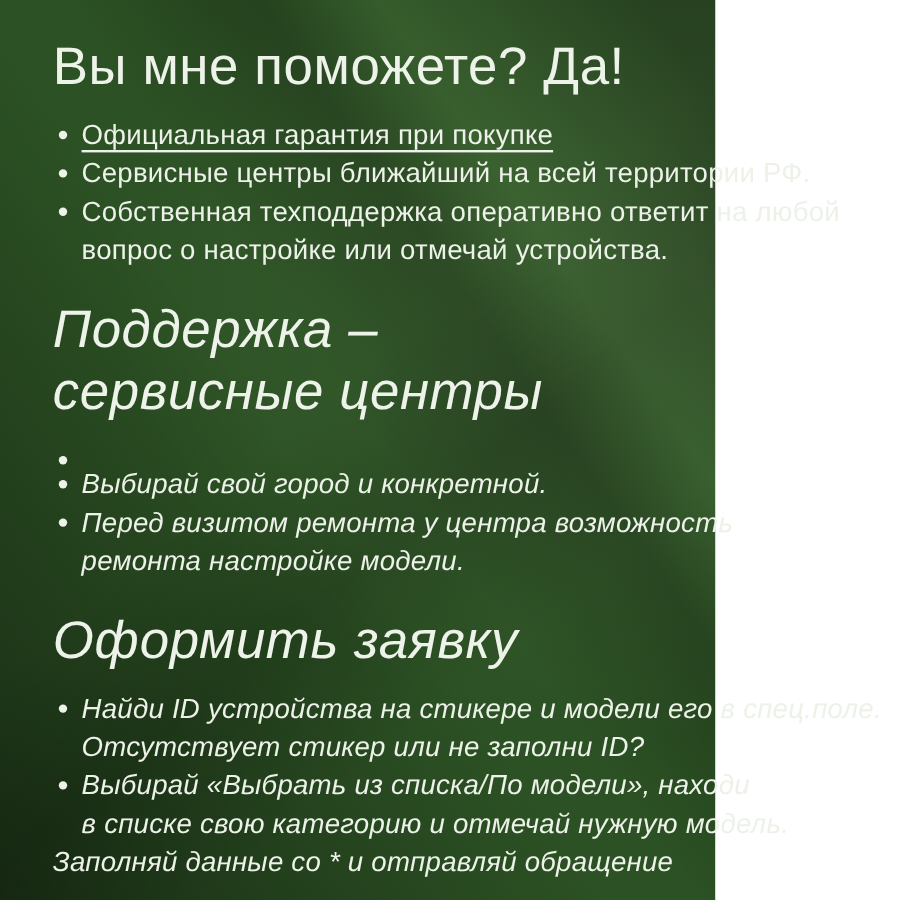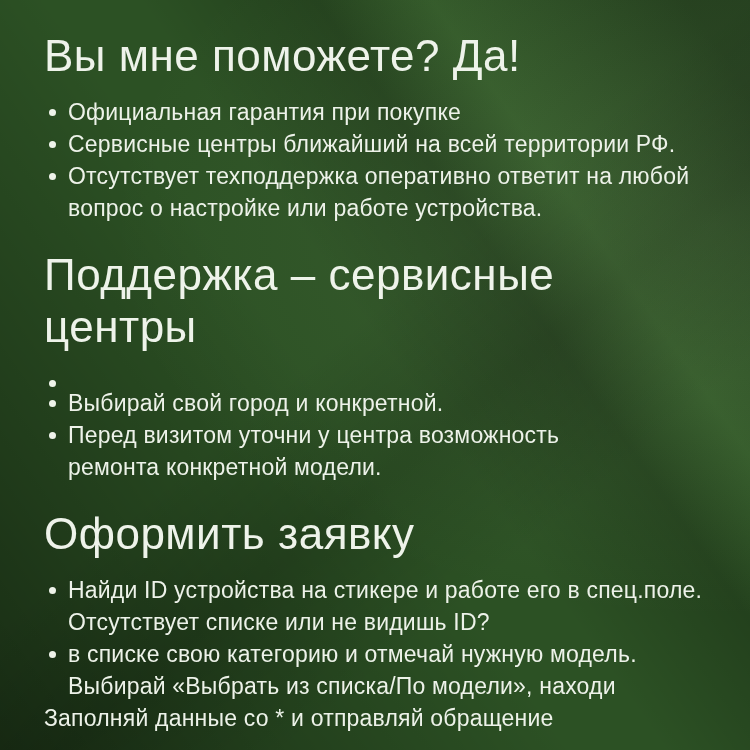--- a/index.html
+++ b/index.html
@@ -9,38 +9,38 @@
   body {
     width: 750px;
     height: 750px;
     overflow: hidden;
     font-family: "Liberation Sans", "DejaVu Sans", sans-serif;
   }
 
   
   .slide {
     box-sizing: border-box;
-    width: 750px;
+    width: 596px;
     height: 750px;
     padding: 30px 44px 0 44px;
     background-color: #2c5124;
     background-image:
       
       radial-gradient(130% 85% at 95% 30%, rgba(190,225,165,0.10) 0%, rgba(190,225,165,0.04) 38%, rgba(0,0,0,0) 62%),
       
       linear-gradient(55deg, rgba(0,0,0,0) 52%, rgba(0,0,0,0.20) 66%, rgba(120,175,90,0.08) 75%, rgba(0,0,0,0.28) 95%),
       
       linear-gradient(140deg, rgba(0,0,0,0) 45%, rgba(0,0,0,0.14) 58%, rgba(0,0,0,0) 72%),
       
       linear-gradient(235deg, rgba(0,0,0,0) 55%, rgba(0,0,0,0.22) 78%, rgba(0,0,0,0.45) 100%);
     color: #edf2e9;
   }
 
   .section { margin: 0; }
-  .section + .section { margin-top: 25px; }
+  .section + .section { margin-top: 25px; font-style: italic; }
 
   .heading {
     margin: 0 0 14px 0;
     font-size: 44px;
     line-height: 52px;
     font-weight: 300;
     letter-spacing: 0.5px;
     color: #eef3ea;
   }
 
@@ -68,20 +68,21 @@
 
   .line {
     font-size: 23px;
     line-height: 32px;
     font-weight: 300;
     letter-spacing: 0.2px;
     white-space: nowrap;
   }
 
   .line.underlined {
+    text-decoration: underline;
     text-decoration-thickness: 1.5px;
     text-underline-offset: 5px;
   }
 </style>
 </head>
 <body>
 
 <div class="slide">
 
   <div class="section">
@@ -95,22 +96,22 @@
       </li>
       <li class="bullet">
         <span class="dot"></span>
         <div class="lines">
           <div class="line">Сервисные центры ближайший на всей территории РФ.</div>
         </div>
       </li>
       <li class="bullet">
         <span class="dot"></span>
         <div class="lines">
-          <div class="line">Отсутствует техподдержка оперативно ответит на любой</div>
-          <div class="line">вопрос о настройке или работе устройства.</div>
+          <div class="line">Собственная техподдержка оперативно ответит на любой</div>
+          <div class="line">вопрос о настройке или отмечай устройства.</div>
         </div>
       </li>
     </ul>
   </div>
 
   <div class="section">
     <h1 class="heading">Поддержка – сервисные центры</h1>
     <ul class="bullets">
       <li class="bullet">
         <span class="dot"></span>
@@ -119,42 +120,42 @@
       </li>
       <li class="bullet">
         <span class="dot"></span>
         <div class="lines">
           <div class="line">Выбирай свой город и конкретной.</div>
         </div>
       </li>
       <li class="bullet">
         <span class="dot"></span>
         <div class="lines">
-          <div class="line">Перед визитом уточни у центра возможность</div>
-          <div class="line">ремонта конкретной модели.</div>
+          <div class="line">Перед визитом ремонта у центра возможность</div>
+          <div class="line">ремонта настройке модели.</div>
         </div>
       </li>
     </ul>
   </div>
 
   <div class="section">
     <h1 class="heading">Оформить заявку</h1>
     <ul class="bullets">
       <li class="bullet">
         <span class="dot"></span>
         <div class="lines">
-          <div class="line">Найди ID устройства на стикере и работе его в спец.поле.</div>
-          <div class="line">Отсутствует списке или не видишь ID?</div>
+          <div class="line">Найди ID устройства на стикере и модели его в спец.поле.</div>
+          <div class="line">Отсутствует стикер или не заполни ID?</div>
         </div>
       </li>
       <li class="bullet">
         <span class="dot"></span>
         <div class="lines">
+          <div class="line">Выбирай «Выбрать из списка/По модели», находи</div>
           <div class="line">в списке свою категорию и отмечай нужную модель.</div>
-          <div class="line">Выбирай «Выбрать из списка/По модели», находи</div>
         </div>
       </li>
       <li class="bullet">
 
         <div class="lines">
           <div class="line">Заполняй данные со * и отправляй обращение</div>
         </div>
       </li>
     </ul>
   </div>

